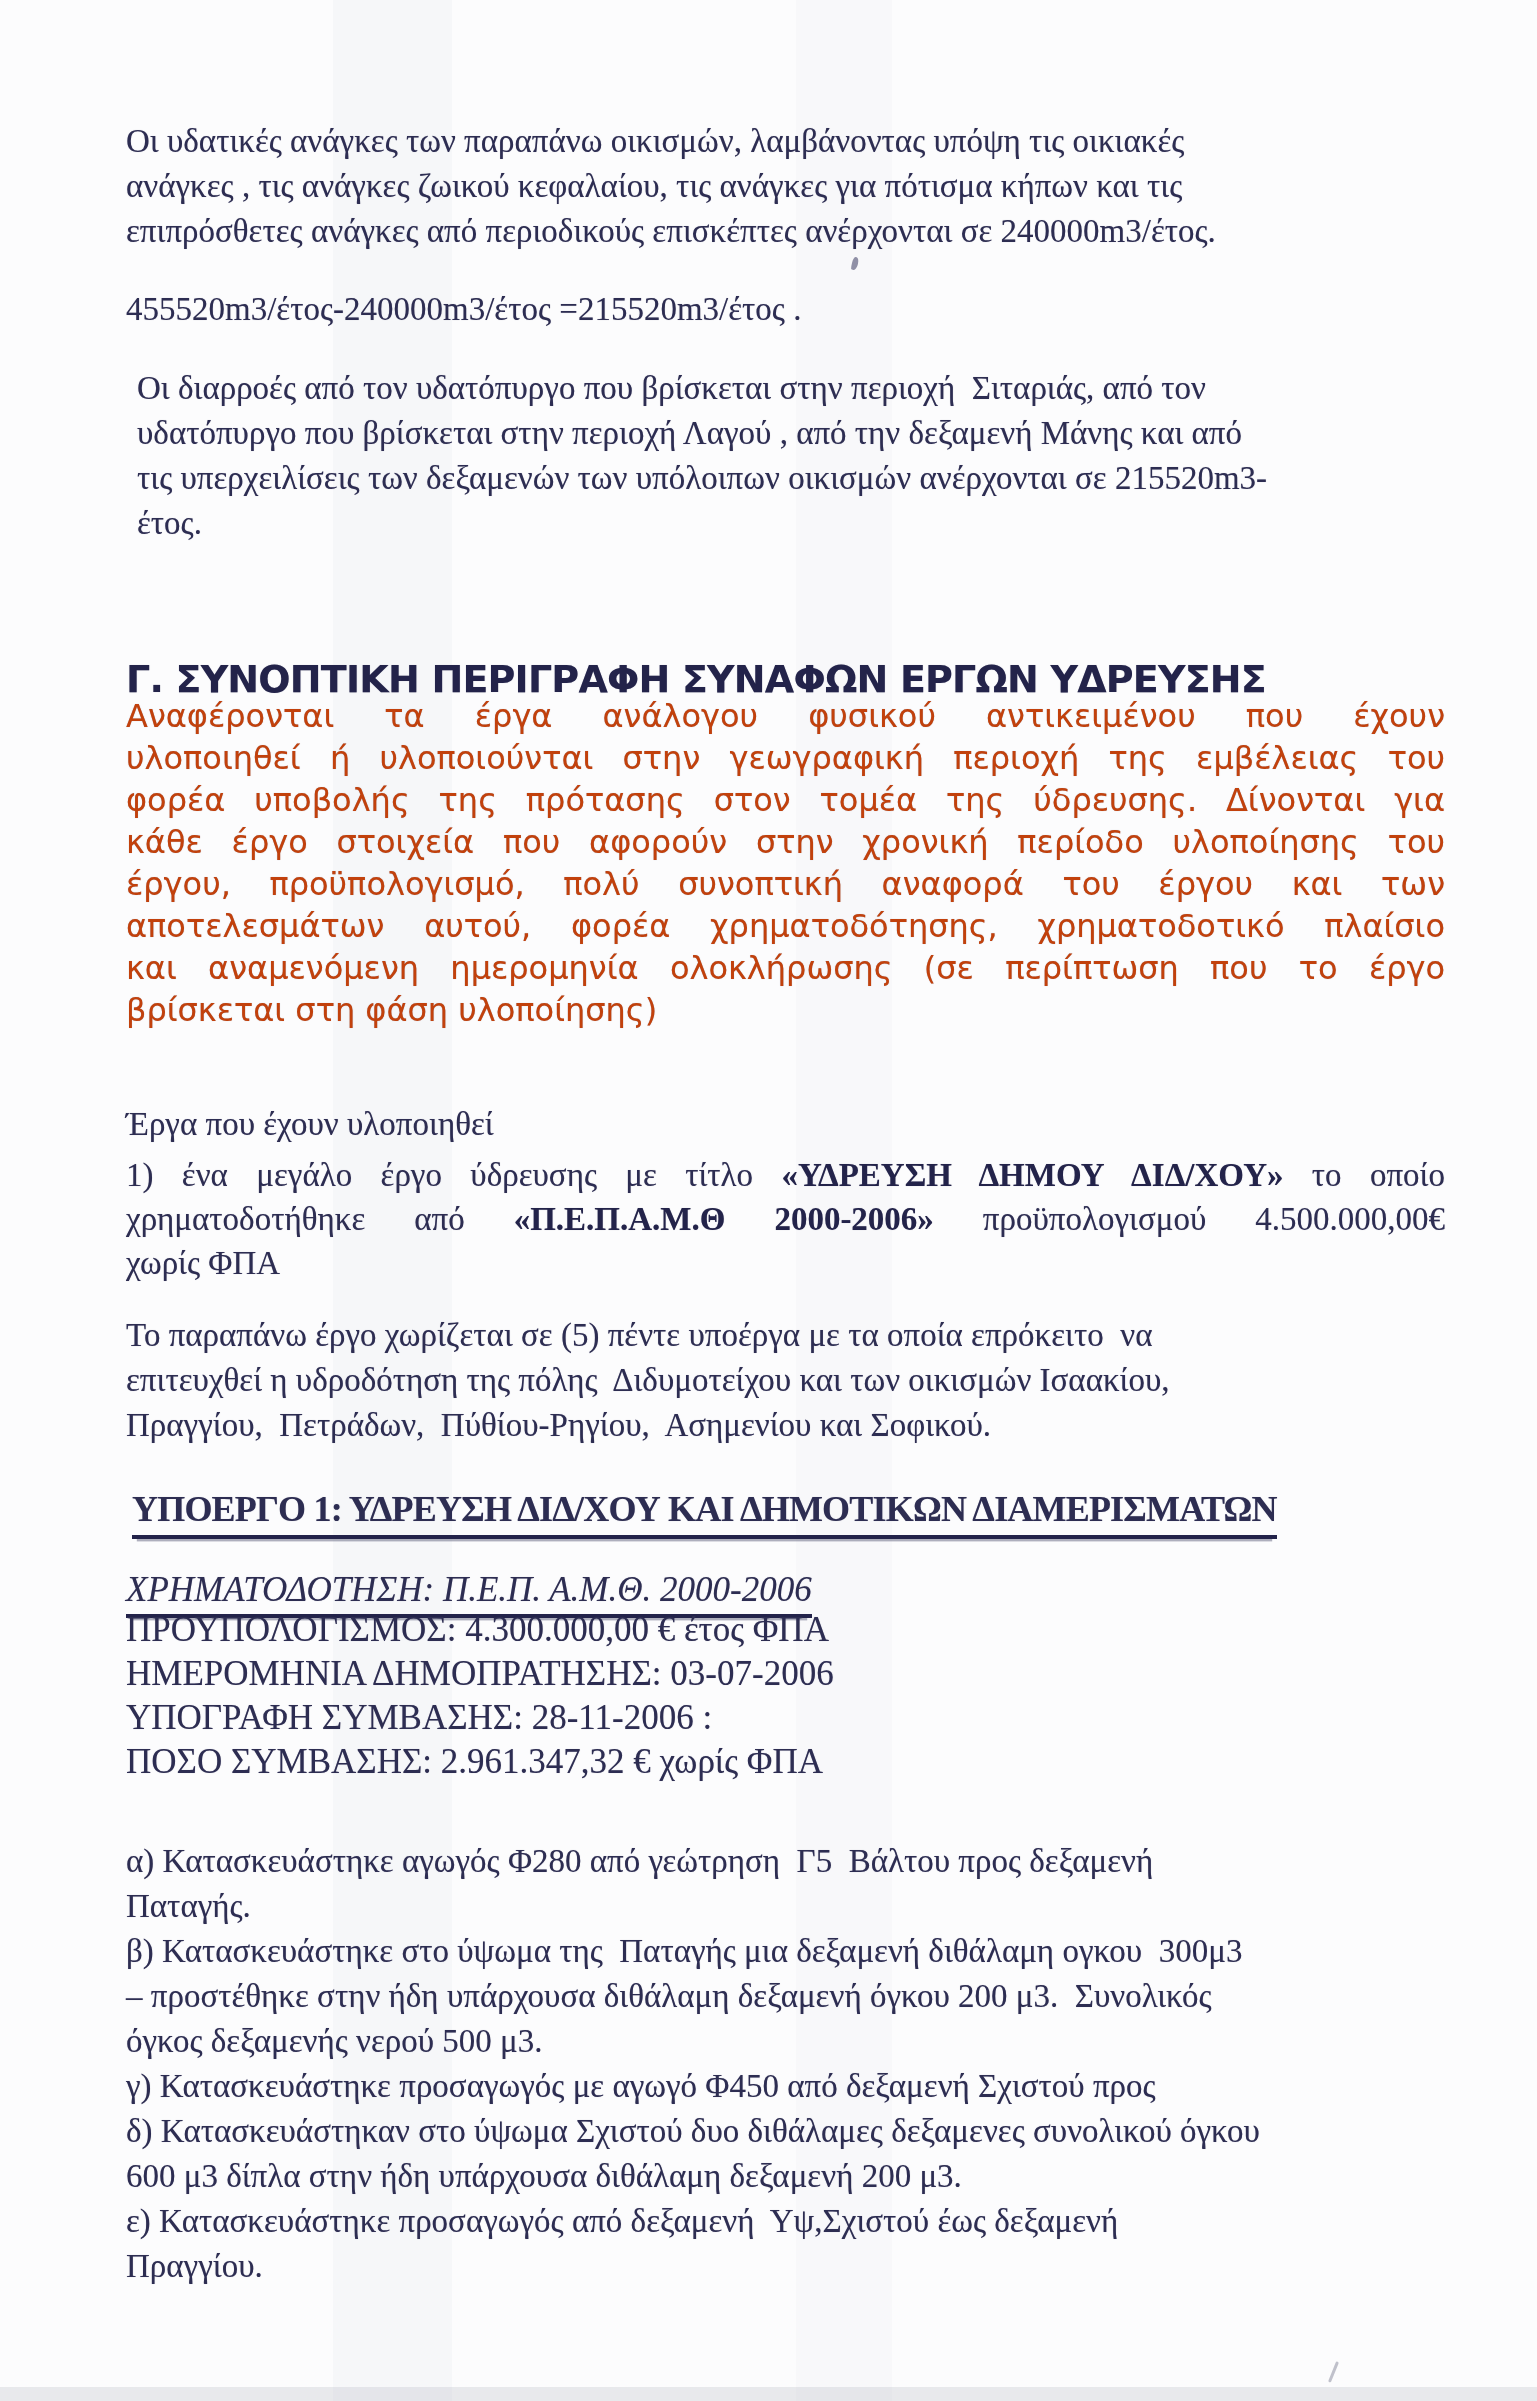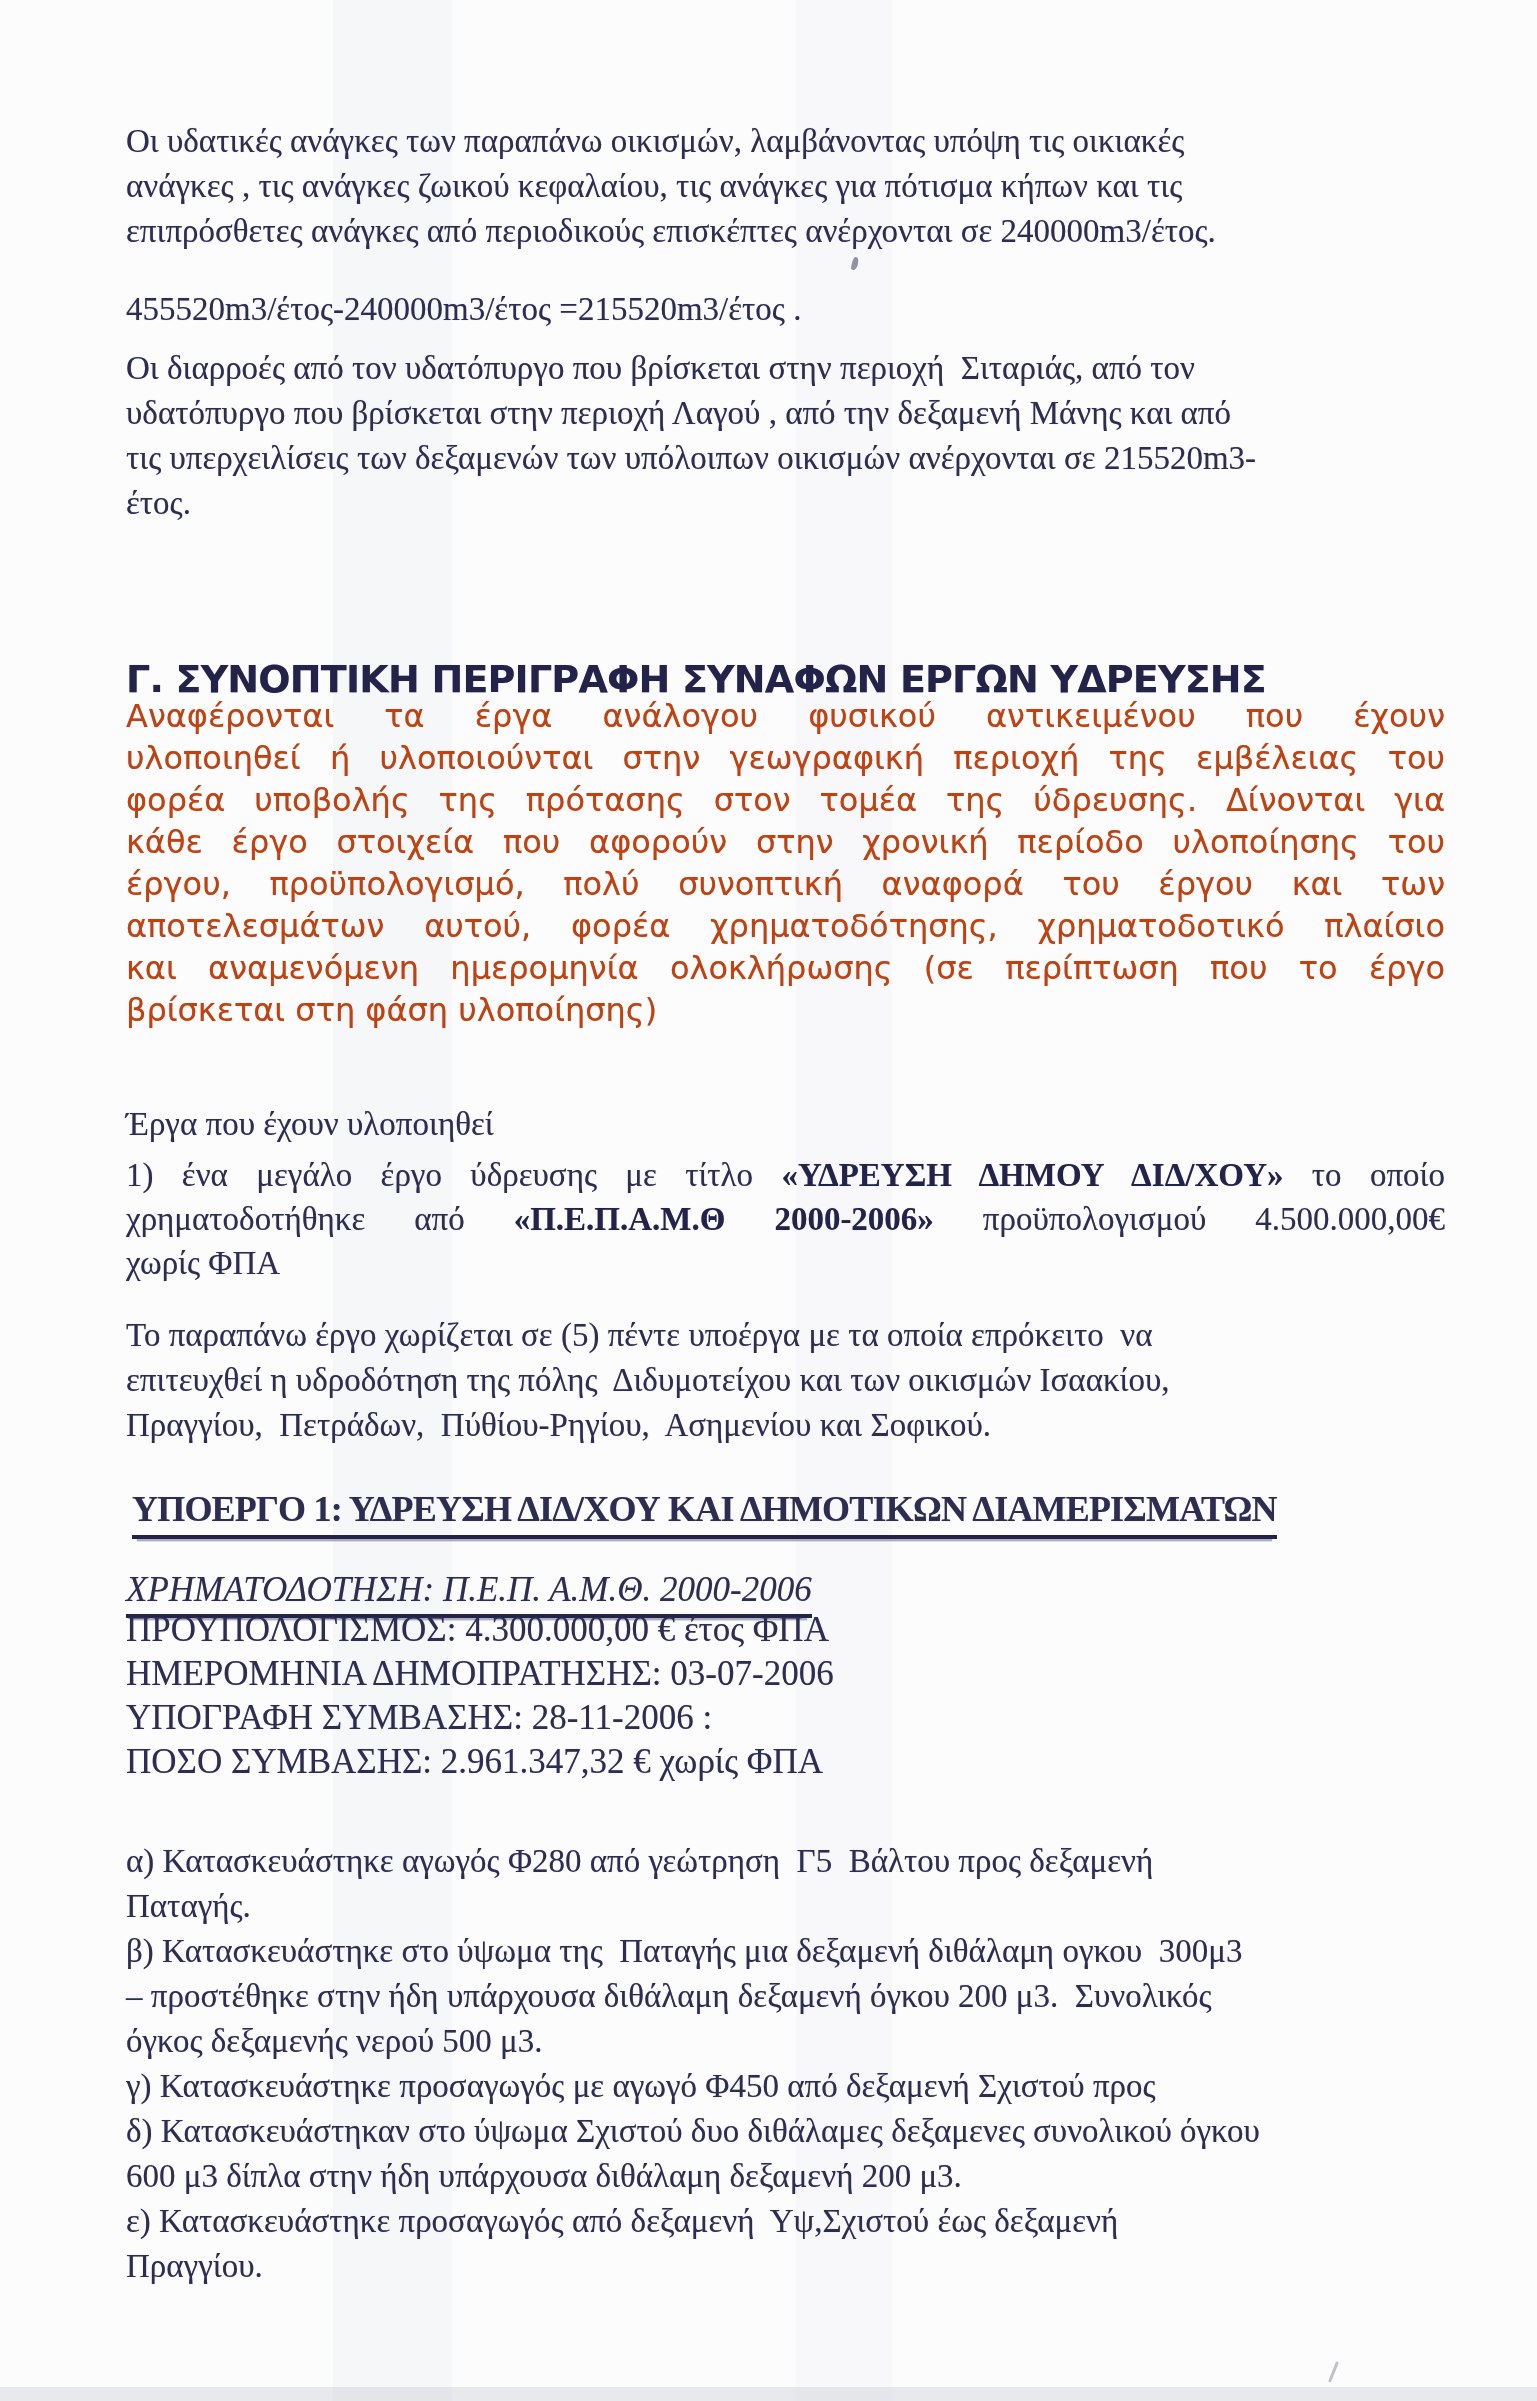--- a/index.html
+++ b/index.html
@@ -23,21 +23,21 @@
   .blk{position:absolute;left:126px;width:1319px;}
   .serif{
     font-family:"Liberation Serif","DejaVu Serif",serif;
     font-size:33px;line-height:45px;
   }
   .ln{white-space:pre-wrap;}
   .jl{white-space:normal;text-align:justify;text-align-last:justify;}
 
   .p1{top:119px;}
   .formula{top:287px;}
-  .p2{top:346px;}
+  .p2{top:366px;margin-left:11px;}
 
   .section-heading{
     top:630px;
     font-family:"DejaVu Sans","Liberation Sans",sans-serif;
     font-weight:bold;font-size:38px;line-height:48px;letter-spacing:-0.8px;
     color:var(--ink_strong,#23234a);
   }
   .overview{
     top:695px;
     font-family:"DejaVu Sans","Liberation Sans",sans-serif;

